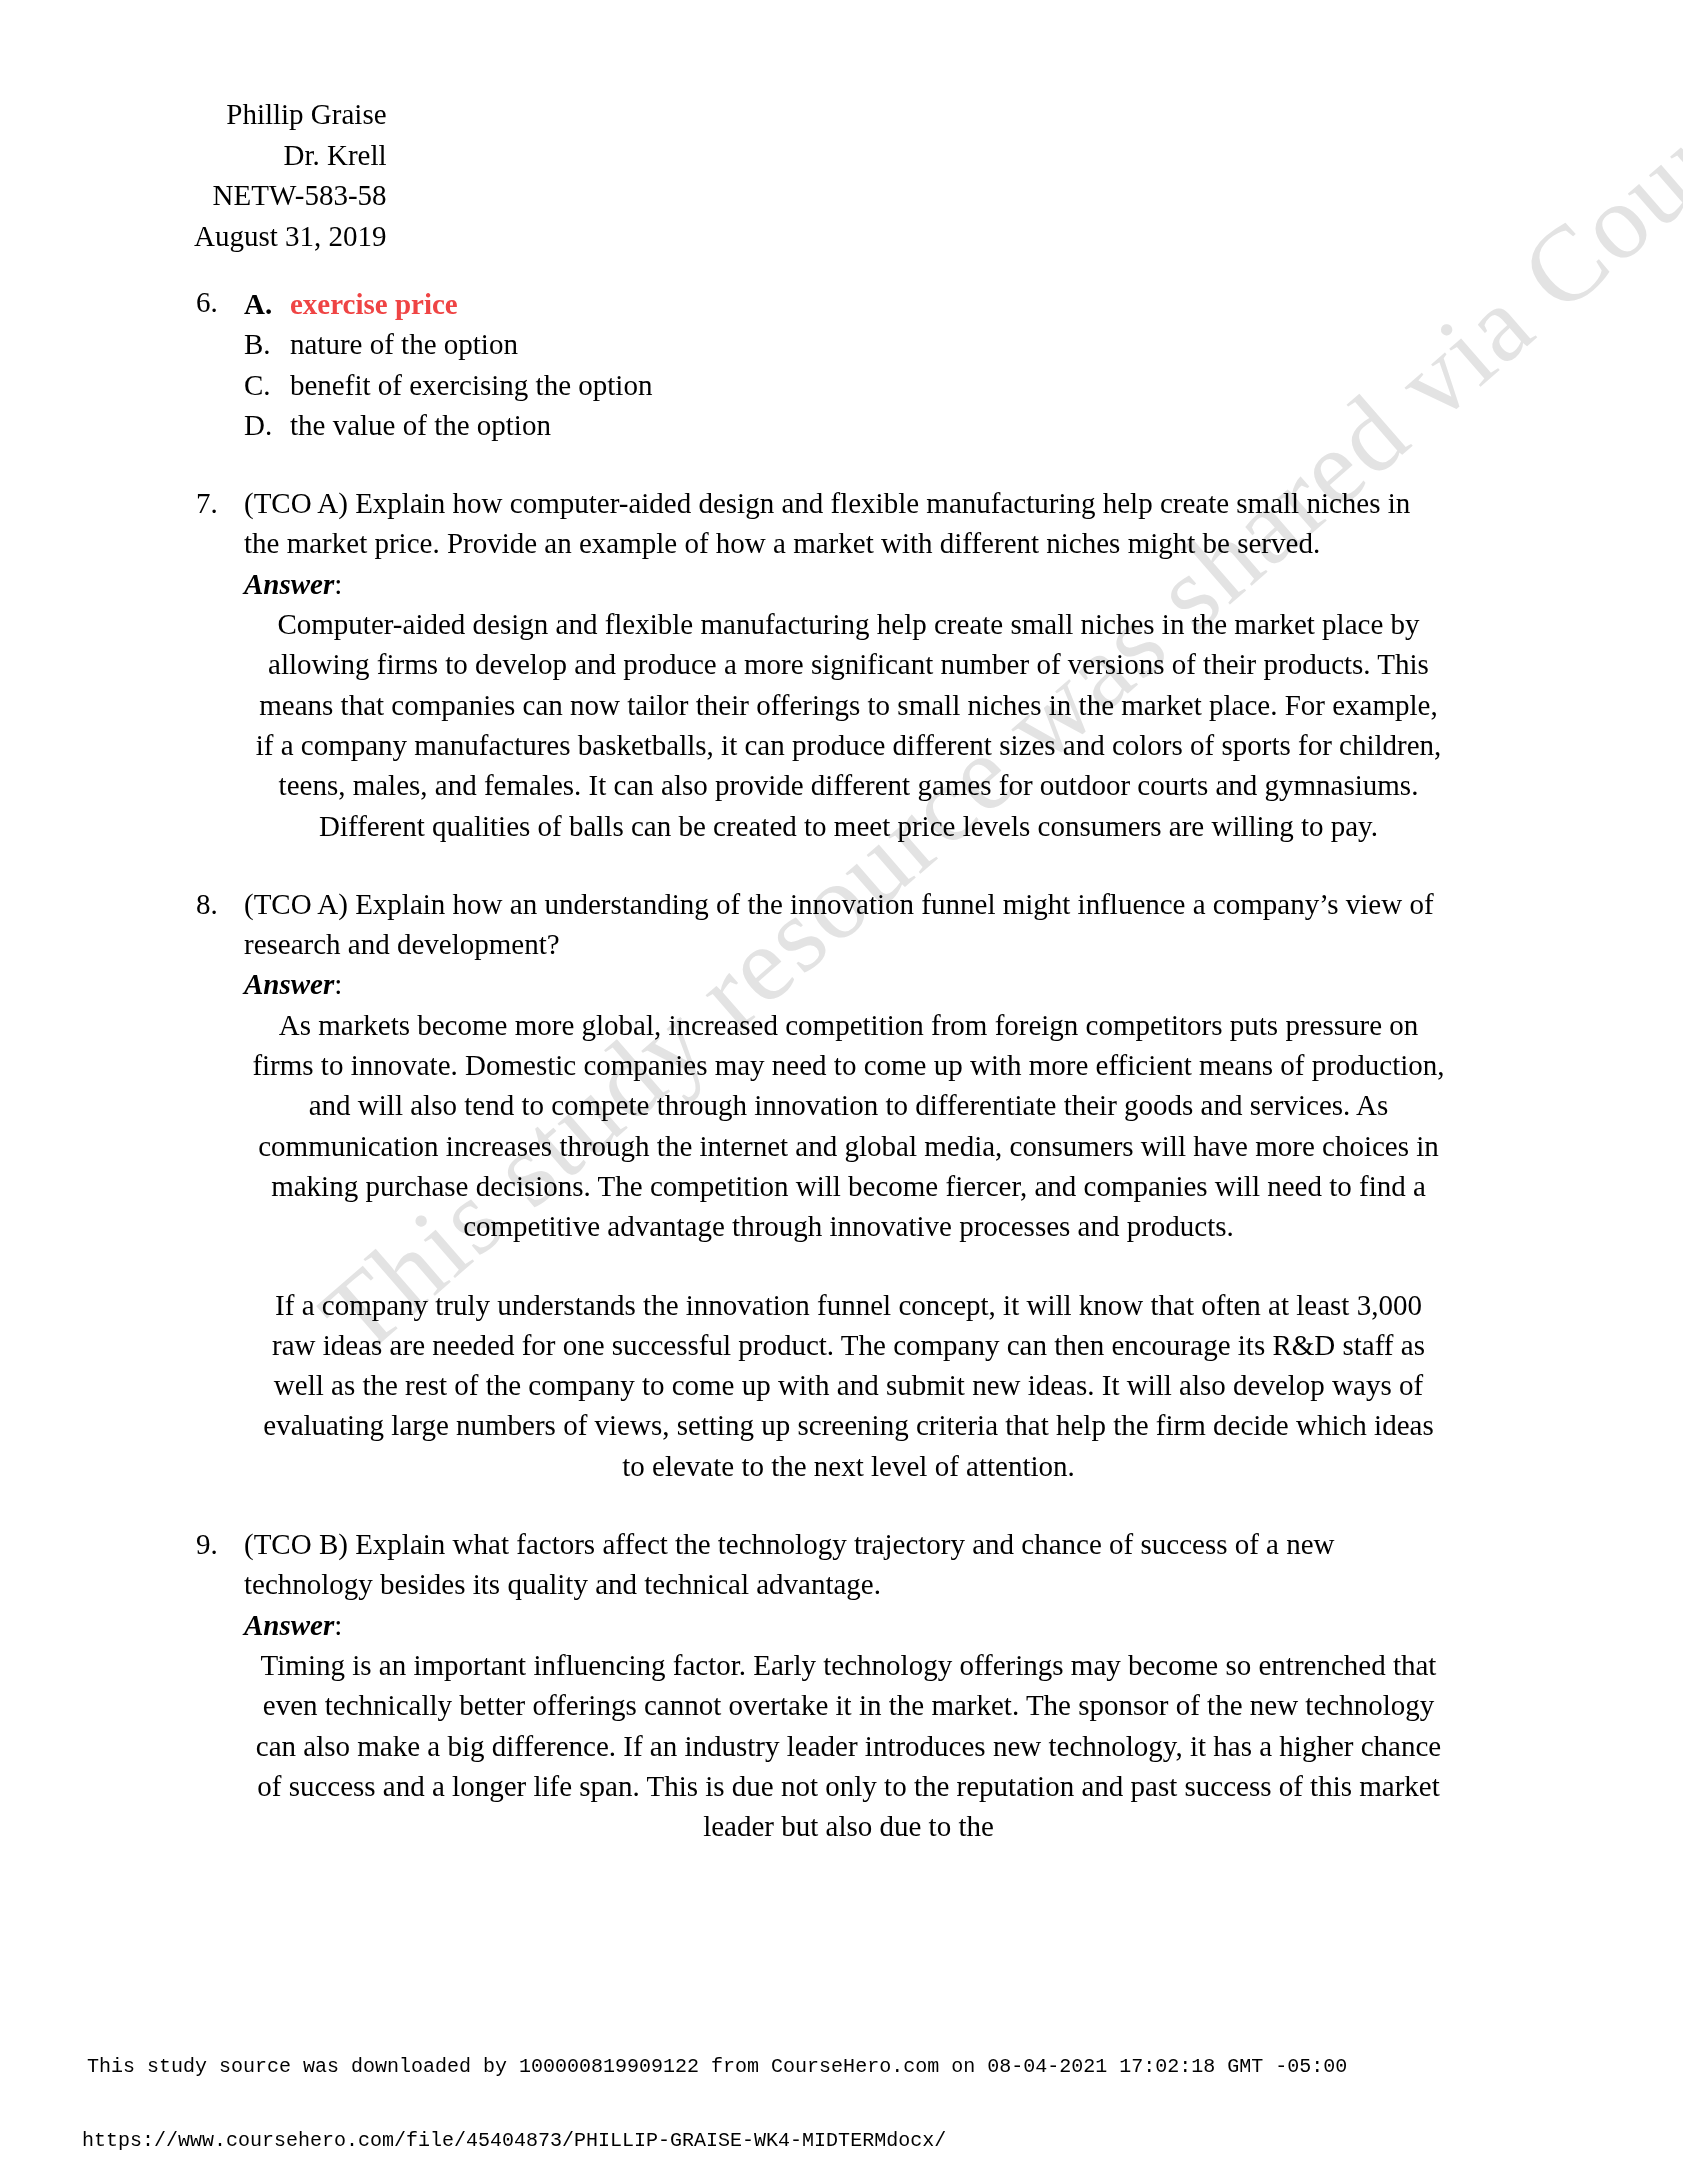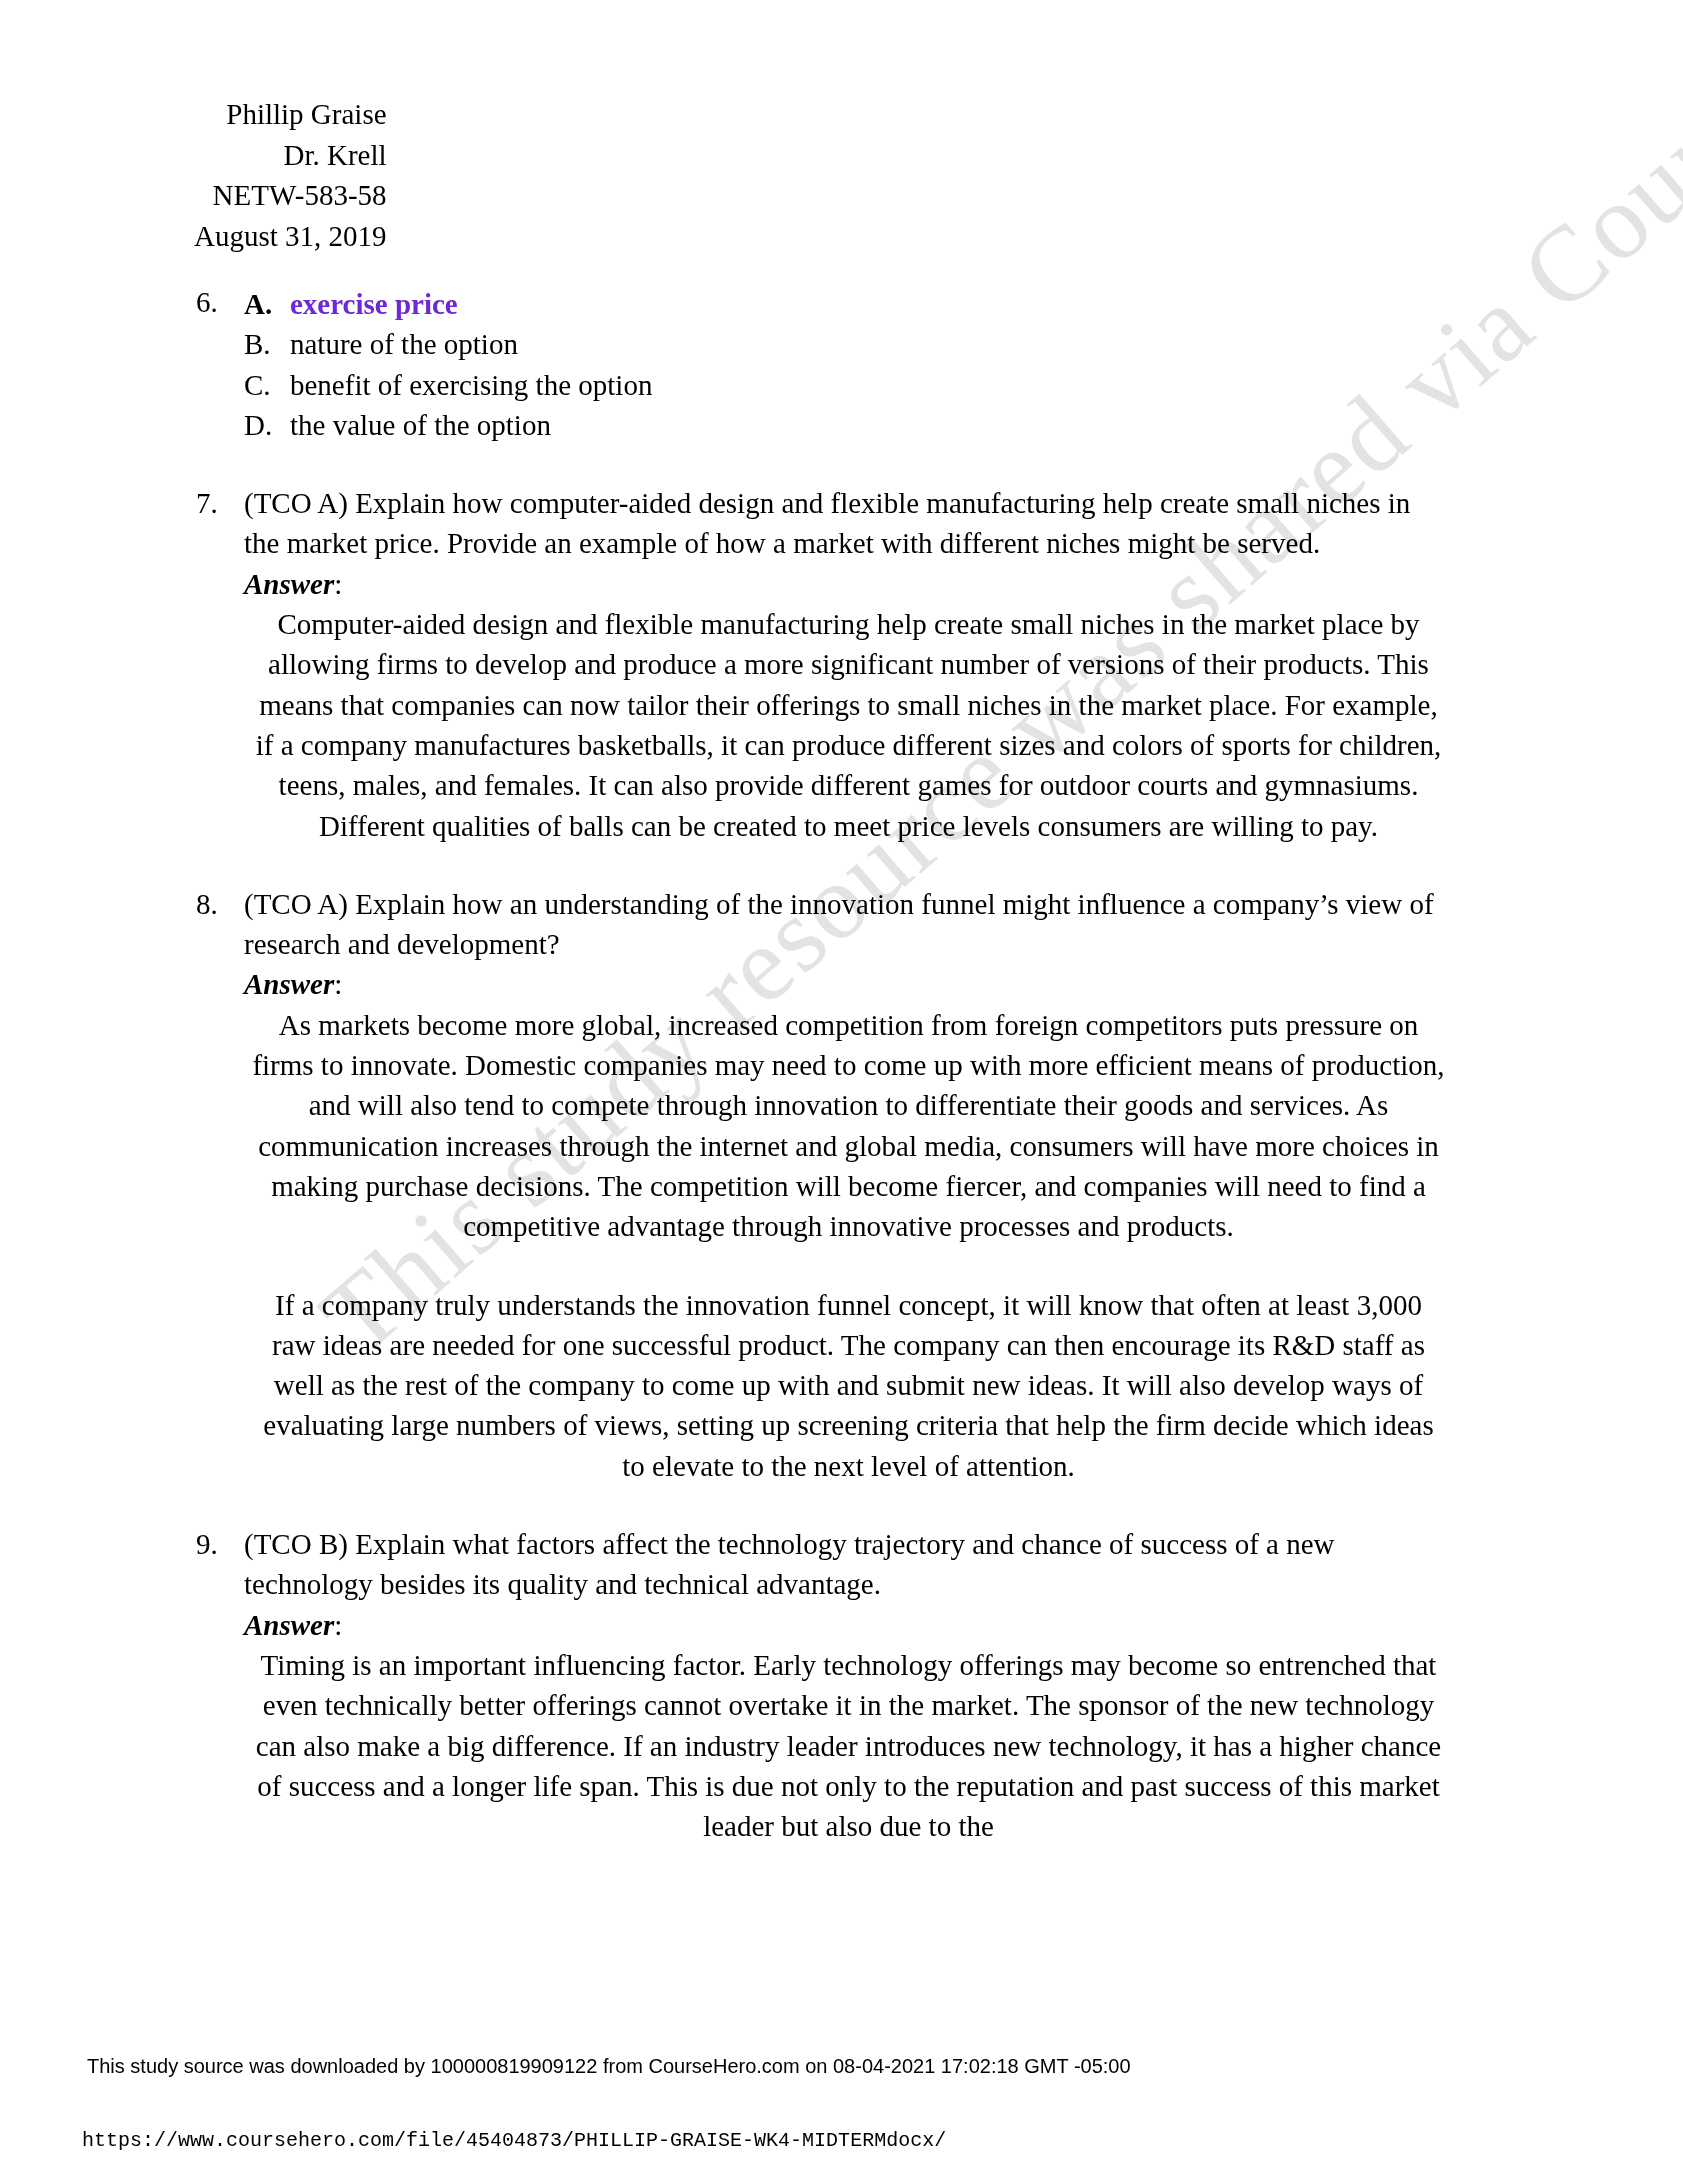--- a/index.html
+++ b/index.html
@@ -97,21 +97,21 @@
     align-items: flex-start;
     line-height: 1.39;
   }
   .choice-letter {
     width: 46px;
     flex: 0 0 46px;
   }
   .choice-letter.correct { font-weight: bold; }
   .choice-text.correct {
     font-weight: bold;
-    color: #6d28d9;
+    color: #ef4444;
   }
 
   .answer-label {
     font-weight: bold;
     font-style: italic;
   }
   .answer-colon {
     font-weight: normal;
     font-style: normal;
   }
@@ -120,21 +120,21 @@
     text-align: center;
     margin-left: 7px;
   }
 
   
   .footer-note {
     position: absolute;
     left: 87px;
     top: 2055px;
     font-size: 20px;
-    font-family: Liberation Sans, sans-serif;
+    font-family: Liberation Mono, monospace;
     color: #000000;
     white-space: nowrap;
   }
   .footer-url {
     position: absolute;
     left: 82px;
     top: 2129px;
     font-size: 20px;
     font-family: Liberation Mono, monospace;
     color: #000000;

